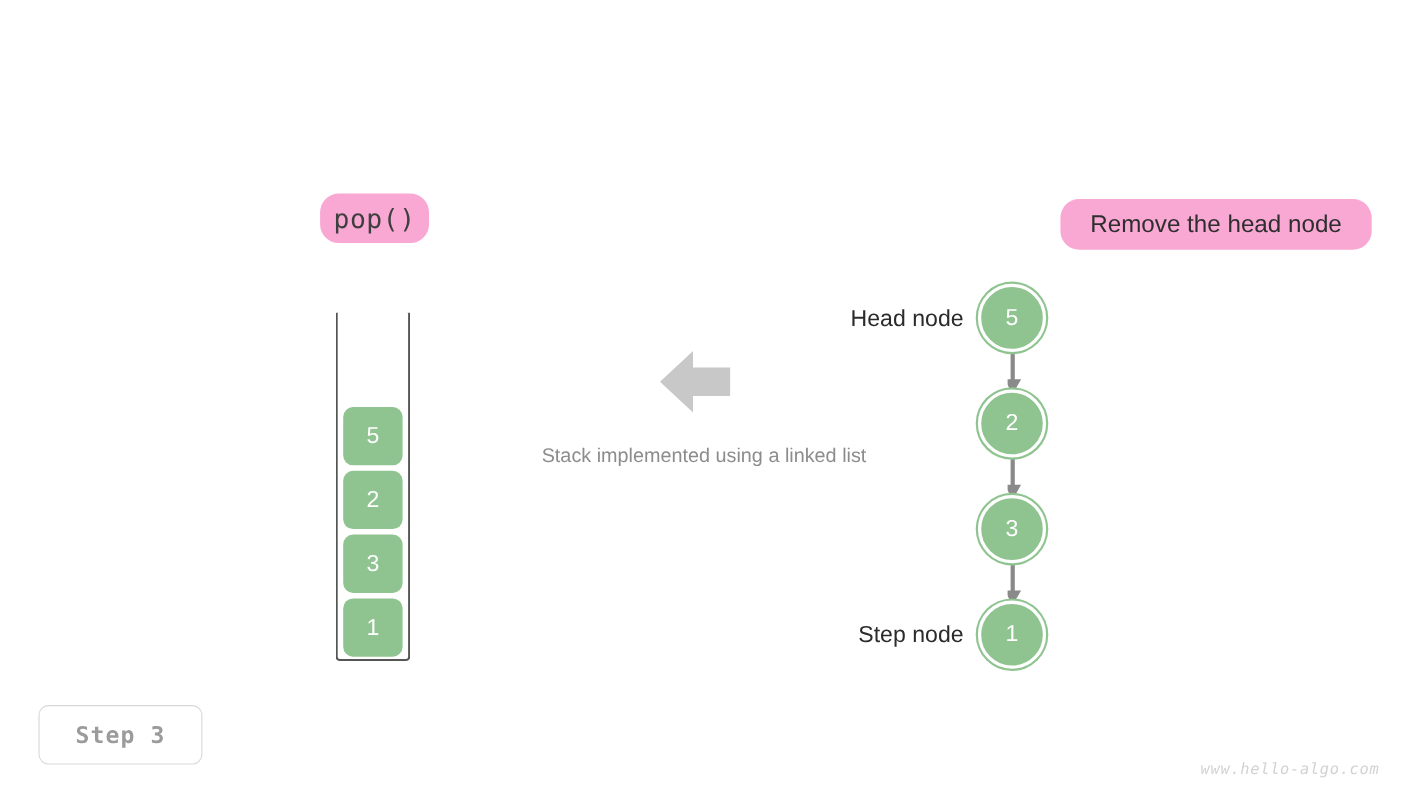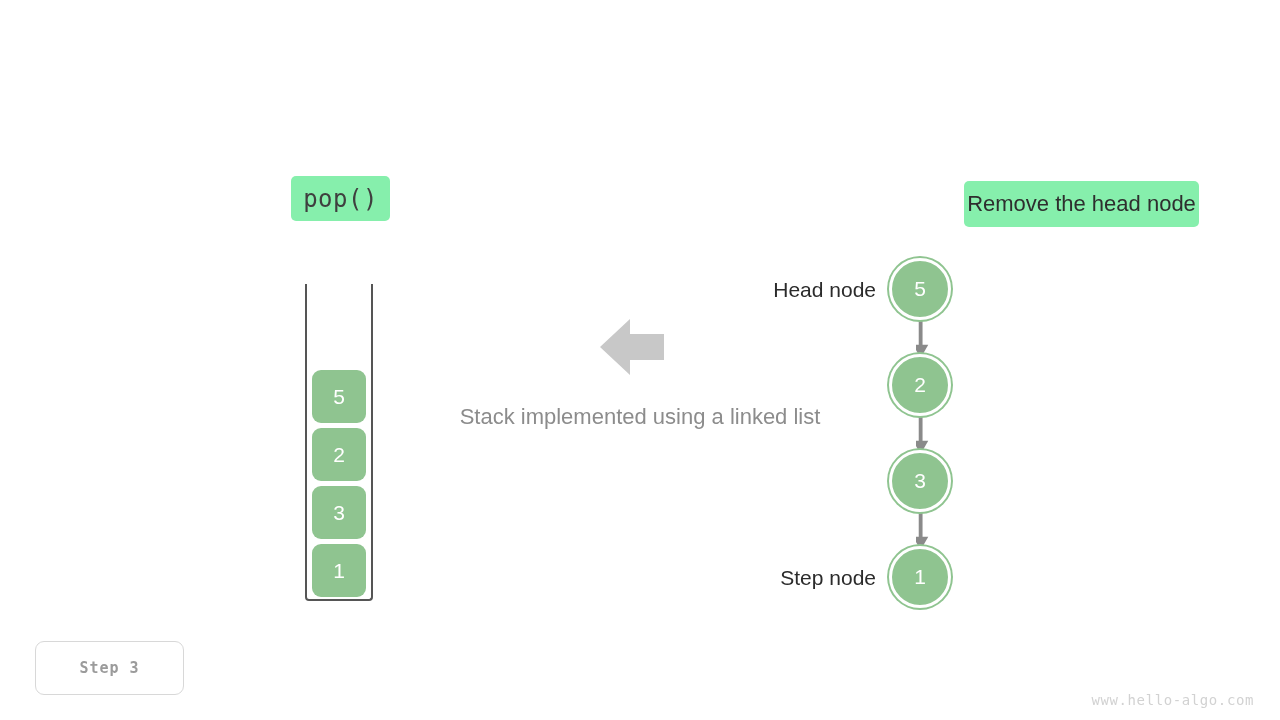--- a/index.html
+++ b/index.html
@@ -11,22 +11,22 @@
     width: 1280px;
     height: 720px;
     position: relative;
     overflow: hidden;
     font-family: "Liberation Sans", sans-serif;
   }
 
   
   .pill {
     position: absolute;
-    background: #86efac;
-    border-radius: 5px;
+    background: #f9a8d4;
+    border-radius: 17px;
     display: flex;
     align-items: center;
     justify-content: center;
     color: #3d3d3d;
     white-space: nowrap;
   }
 
   #op-label {
     left: 291px;
     top: 176px;
@@ -34,65 +34,66 @@
     height: 45px;
     font-family: "DejaVu Sans Mono", "Liberation Mono", monospace;
     font-size: 24px;
     letter-spacing: 0.5px;
     color: #3f3f3f;
   }
 
   #action-label {
     left: 964px;
     top: 181px;
-    width: 235px;
+    width: 283px;
     height: 46px;
     font-size: 22px;
     color: #2e2e2e;
   }
 
   
   #step-badge {
     position: absolute;
     left: 35px;
     top: 641px;
     width: 147px;
     height: 52px;
     background: #ffffff;
     border: 1px solid #d8d8d8;
     border-radius: 9px;
     display: flex;
     align-items: center;
     justify-content: center;
     font-family: "DejaVu Sans Mono", "Liberation Mono", monospace;
-    font-size: 15px;
+    font-size: 21px;
     font-weight: bold;
     letter-spacing: 1px;
     color: #9b9b9b;
   }
 
   
   #watermark {
     position: absolute;
     right: 26px;
     bottom: 12px;
     font-family: "DejaVu Sans Mono", "Liberation Mono", monospace;
     font-size: 14px;
     letter-spacing: 0.6px;
     color: #d2d2d2;
+    font-style: italic;
   }
 
   
   #caption {
     position: absolute;
     left: 440px;
     top: 404px;
     width: 400px;
     text-align: center;
-    font-size: 22px;
+    font-size: 18px;
     color: #8c8c8c;
     white-space: nowrap;
   }
 
   
   #left-arrow {
     position: absolute;
     left: 600px;
     top: 316px;
     width: 64px;

